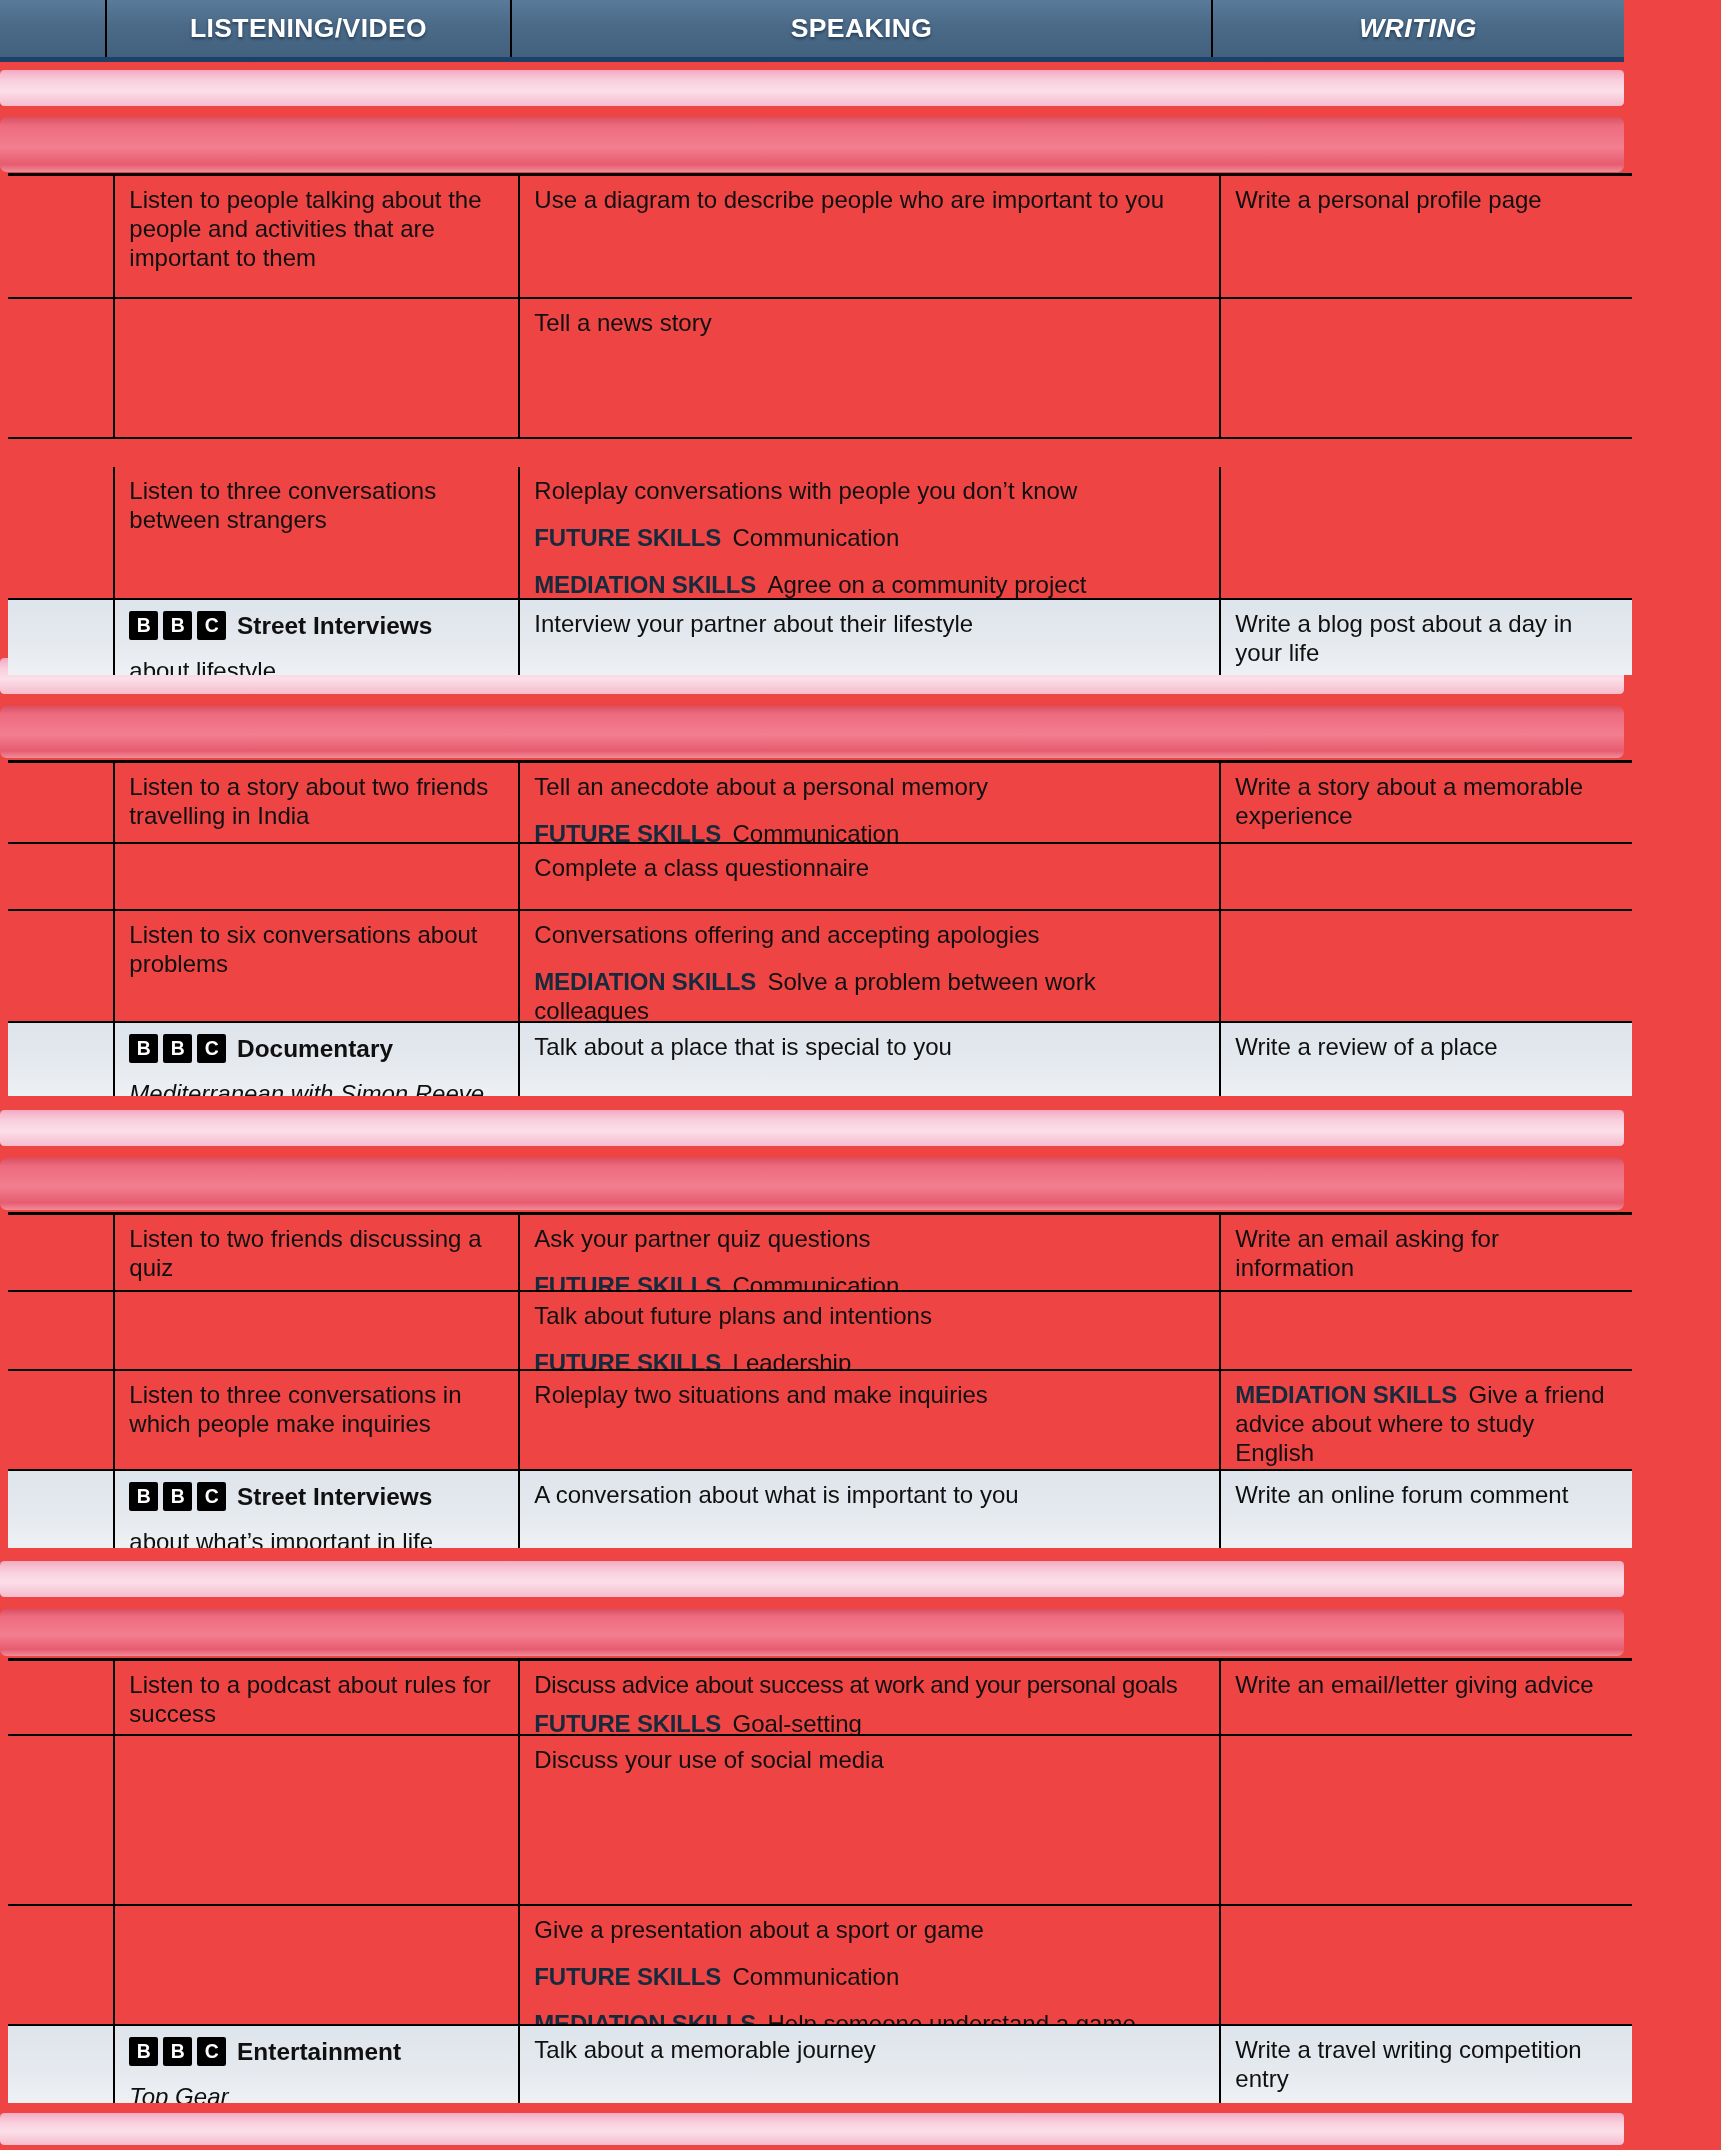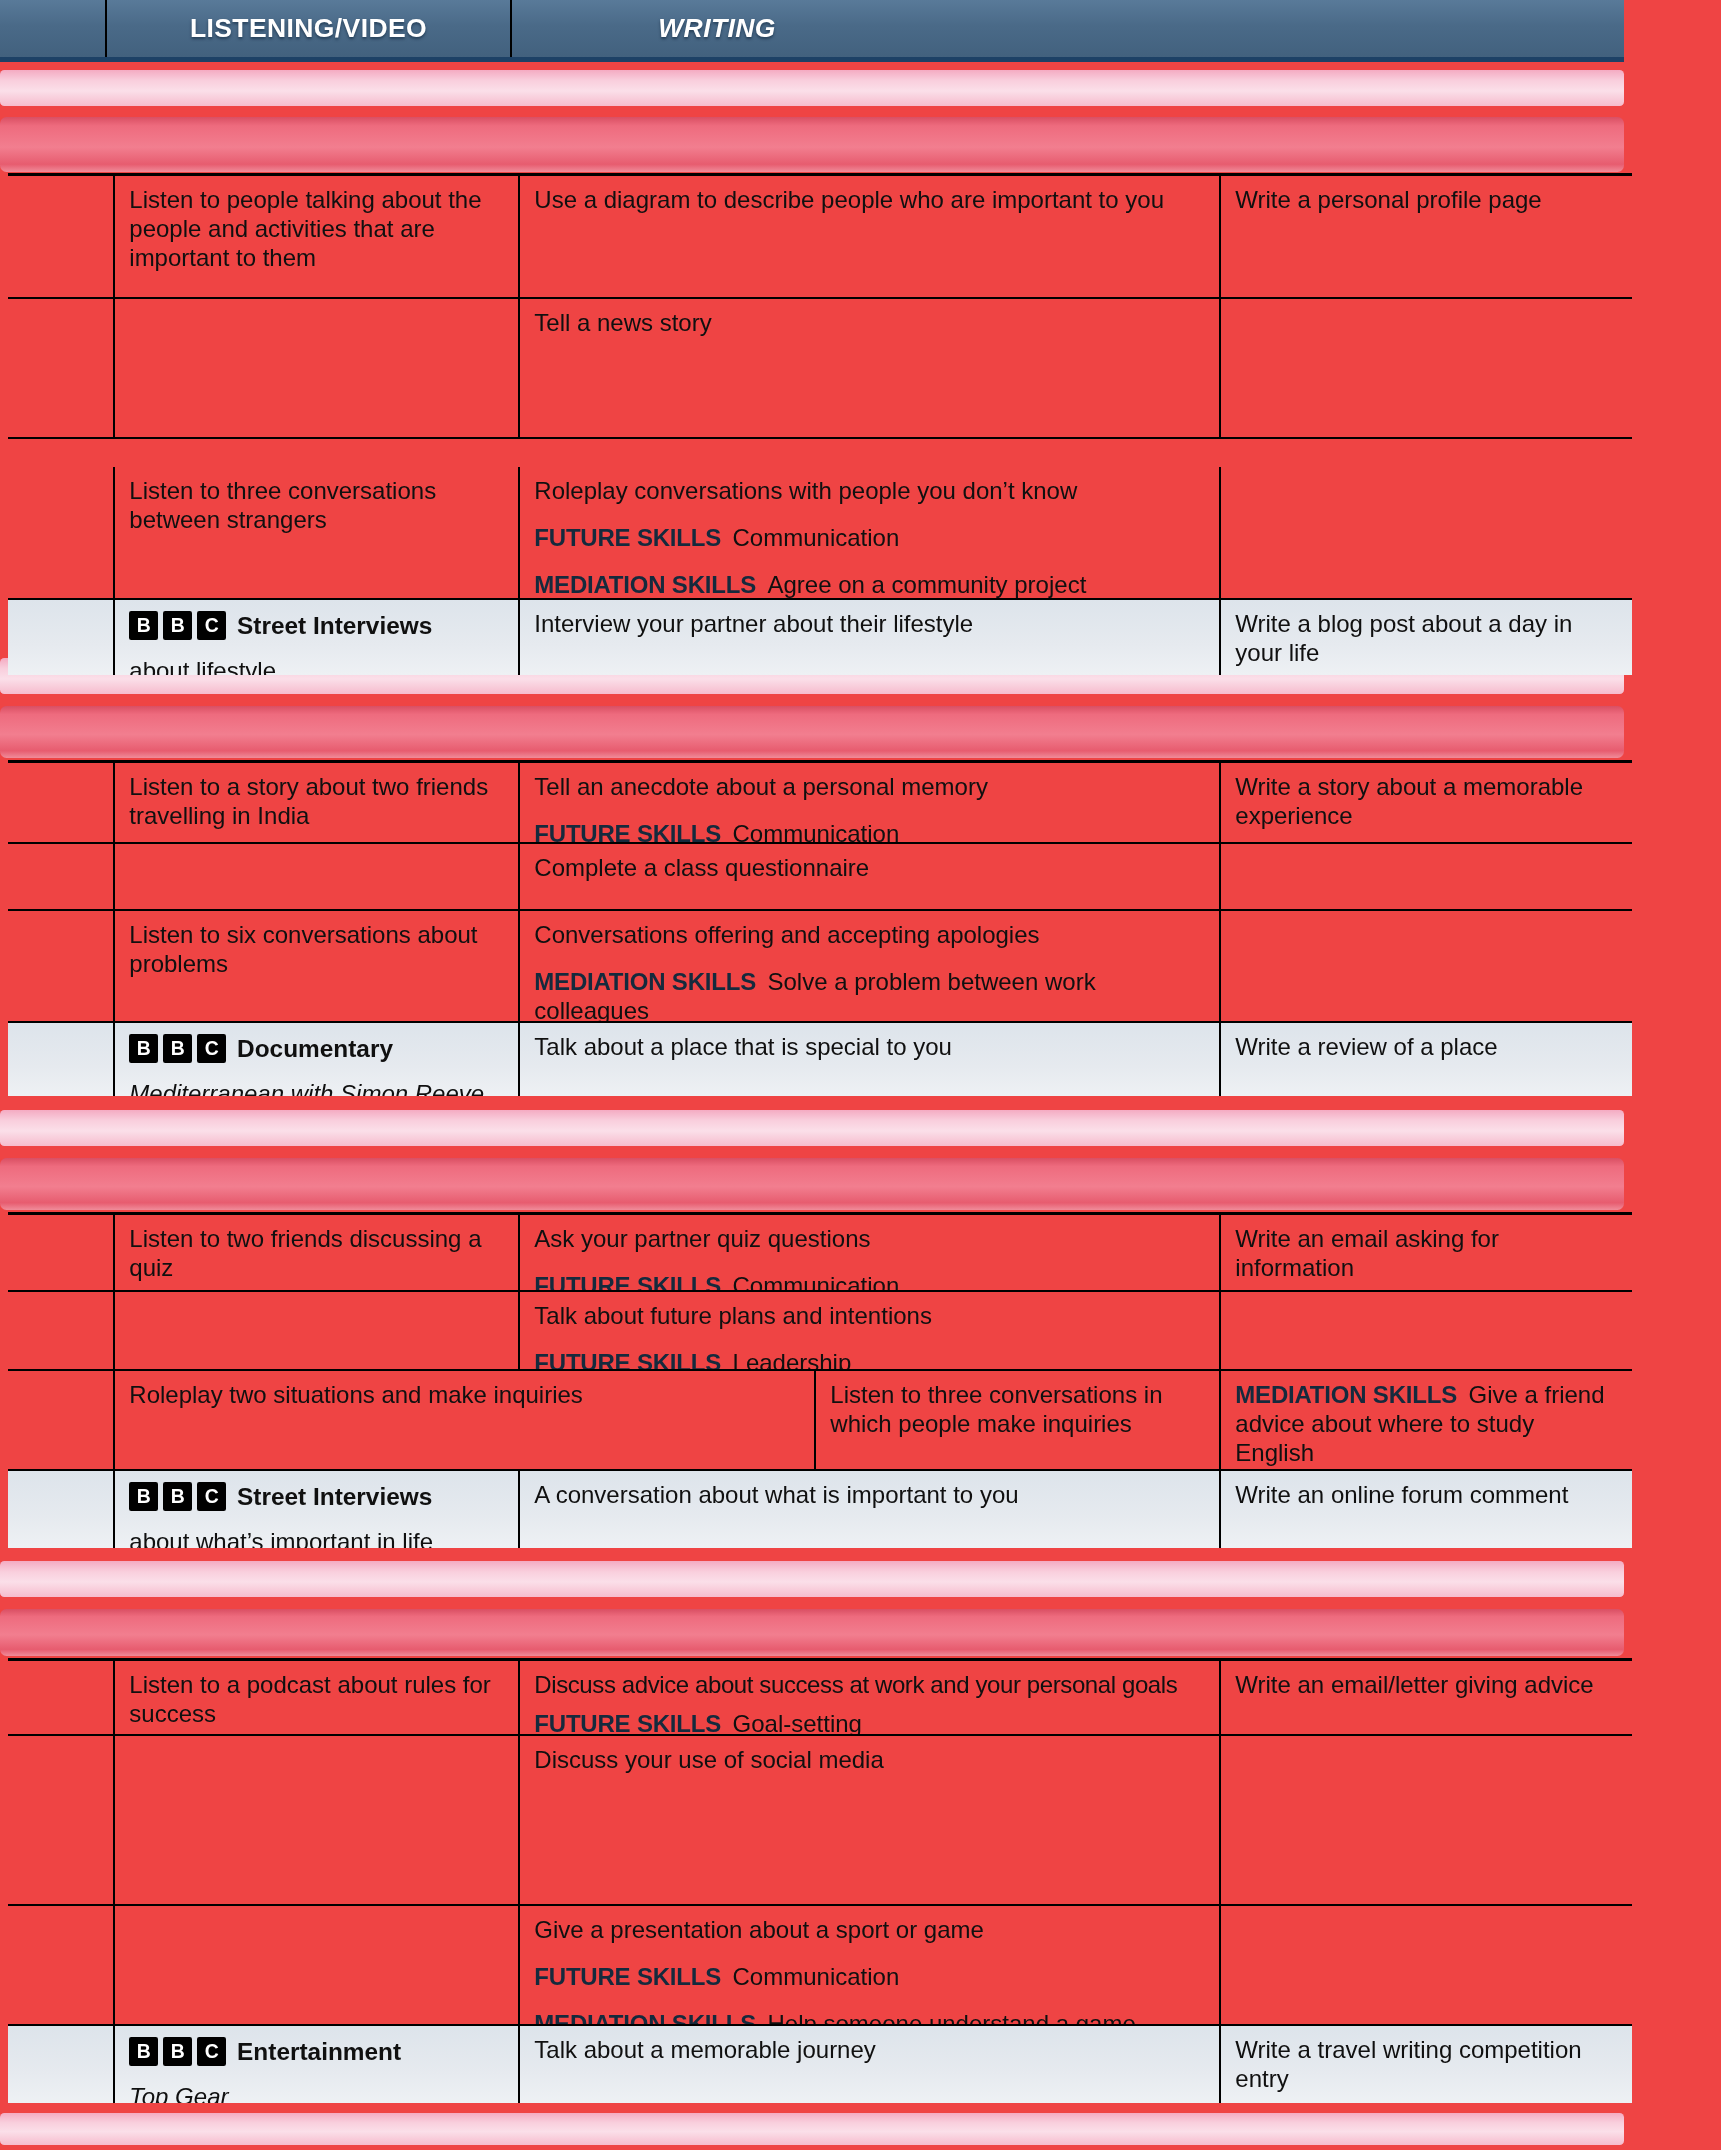--- a/index.html
+++ b/index.html
@@ -57,20 +57,21 @@
   .bbcSub.it { font-style:italic; }
 </style>
 </head>
 <body>
 
 <div class="page">
 
   <div class="header">
     <div class="hcell hc0"></div>
     <div class="hcell hc1">LISTENING/VIDEO</div>
+    <div class="hcell hc2">SPEAKING</div>
     <div class="hcell hc3">WRITING</div>
   </div>
 
   <div class="band-light" style="top:70px;"></div>
   <div class="band-red" style="top:117px; height:55px;"></div>
   <div class="band-light" style="top:658px;"></div>
   <div class="band-red" style="top:706px; height:52px;"></div>
   <div class="band-light" style="top:1110px;"></div>
   <div class="band-red" style="top:1158px; height:52px;"></div>
   <div class="band-light" style="top:1561px;"></div>
@@ -205,25 +206,25 @@
       <div class="cell c0"></div>
       <div class="cell c1"></div>
       <div class="cell c2">
         <p class="item"><span class="sk"></span><span>Talk about future plans and intentions</span></p>
         <p class="item"><span class="sk">FUTURE SKILLS</span><span>Leadership</span></p>
       </div>
       <div class="cell c3"></div>
     </div>
     <div class="row" style="height:100px;">
       <div class="cell c0"></div>
+      <div class="cell c1">
+        <p class="item">Listen to three conversations in which people make inquiries</p>
+      </div>
       <div class="cell c2">
         <p class="item"><span class="sk"></span><span>Roleplay two situations and make inquiries</span></p>
-      </div>
-      <div class="cell c1">
-        <p class="item">Listen to three conversations in which people make inquiries</p>
       </div>
       <div class="cell c3">
         <p class="item"><span class="sk">MEDIATION SKILLS</span><span>Give a friend advice about where to study English</span></p>
       </div>
     </div>
     <div class="row bbc" style="height:77px;">
       <div class="cell c0"></div>
       <div class="cell c1">
         <div class="bbcLine">
           <span class="bbcLogo">

